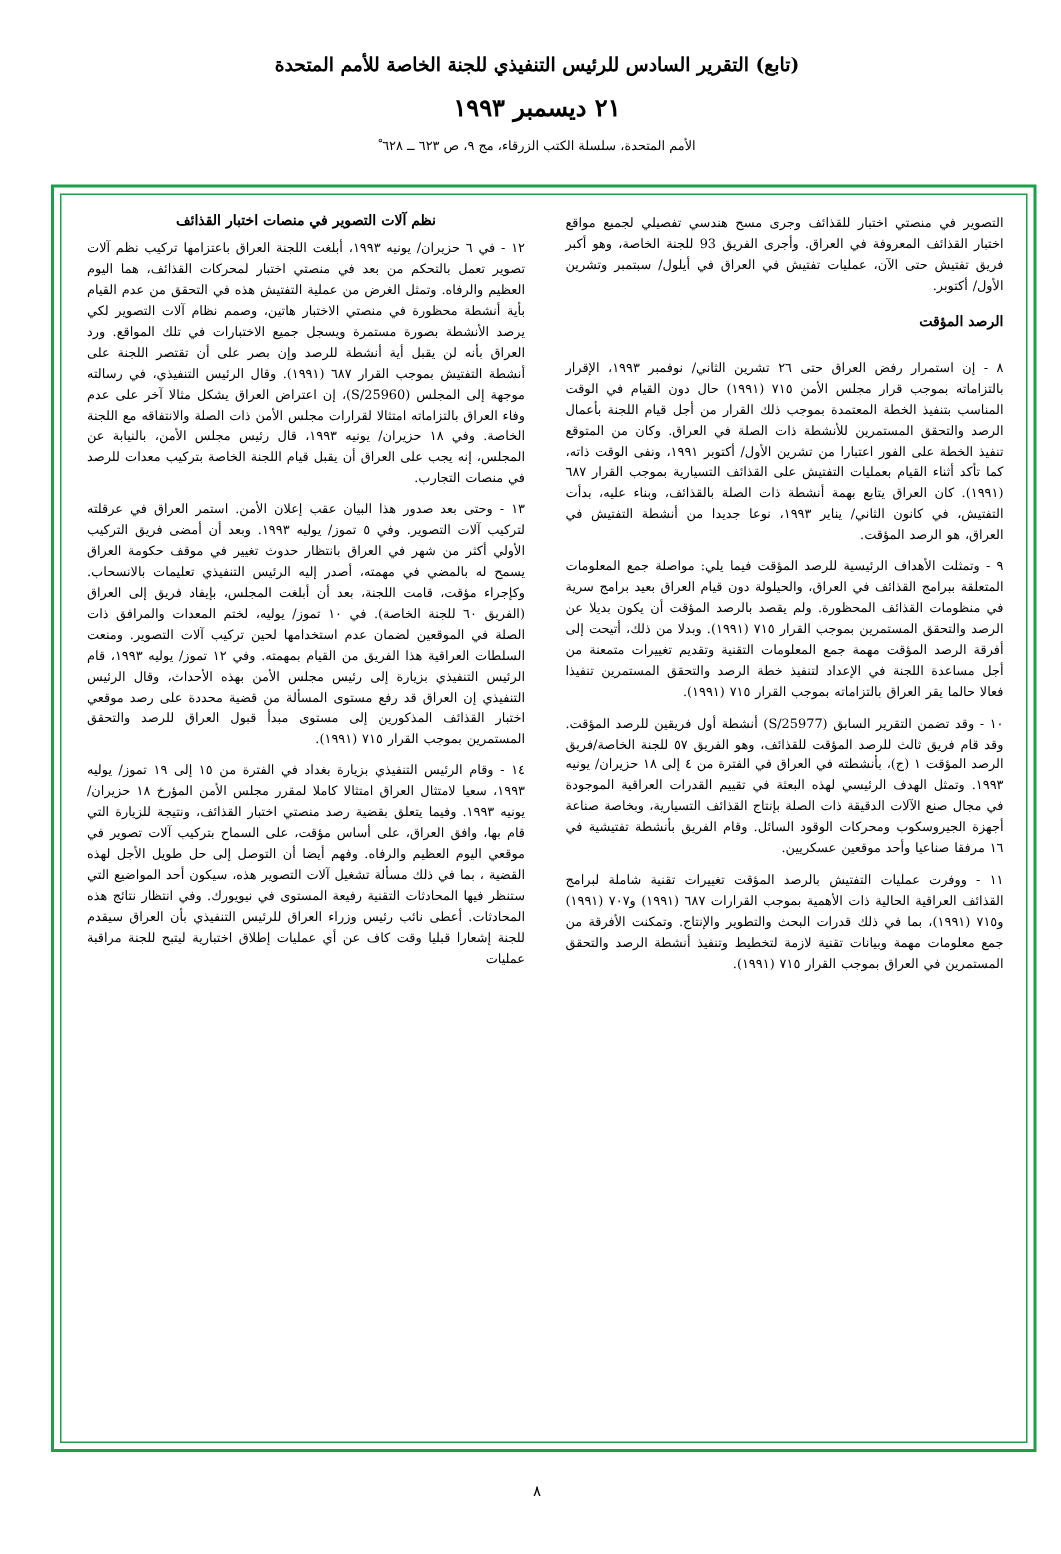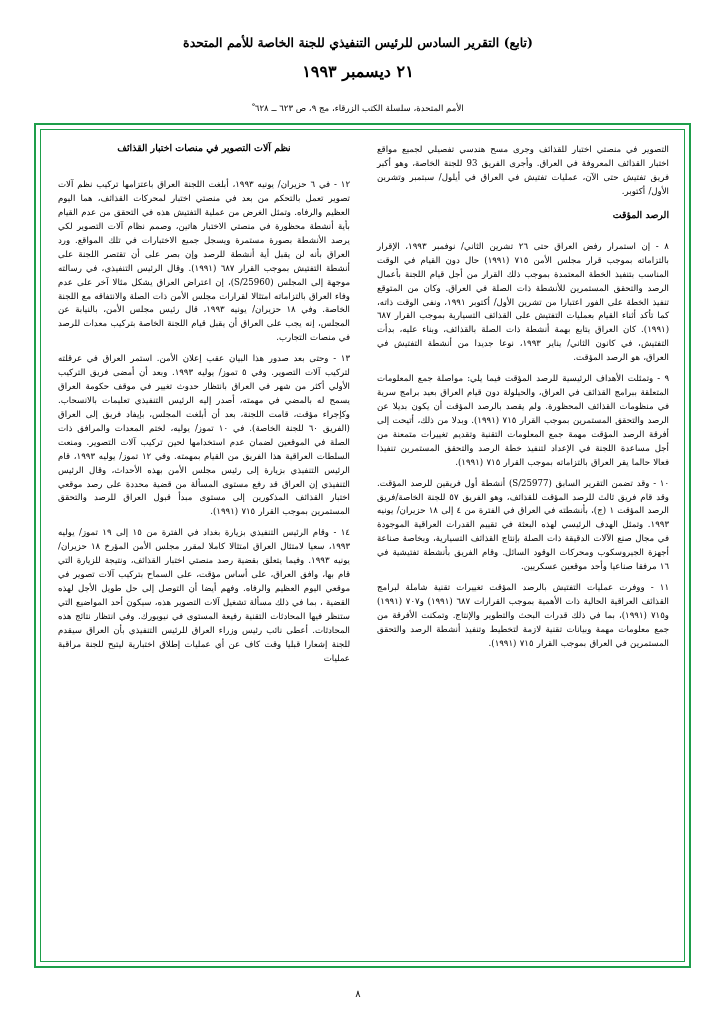--- a/index.html
+++ b/index.html
@@ -35,21 +35,21 @@
   }
   .doc-date {
     font-family: "DejaVu Serif", serif;
     font-weight: bold;
     font-size: 16px;
     margin-top: 9px;
   }
   .doc-source {
     font-family: "DejaVu Serif", serif;
     font-size: 8.6px;
-    margin-top: 22px;
+    margin-top: 11px;
     letter-spacing: 0px;
   }
   
   .frame-outer {
     position: absolute;
     left: 25px;
     top: 123px;
     width: 657px;
     height: 845px;
     border: 2px solid #1e9e4a;
@@ -77,21 +77,21 @@
   }
   .col {
     width: 292px;
     box-sizing: border-box;
   }
   .col-head {
     font-family: "DejaVu Serif", serif;
     font-weight: bold;
     font-size: 9.4px;
     text-align: center;
-    margin-bottom: 24px;
+    margin-bottom: 6px;
     line-height: 1.4;
   }
   .sec-head {
     font-family: "DejaVu Serif", serif;
     font-weight: bold;
     font-size: 9.4px;
     text-align: right;
     margin: 9px 0 19px 0;
     line-height: 1.4;
   }

